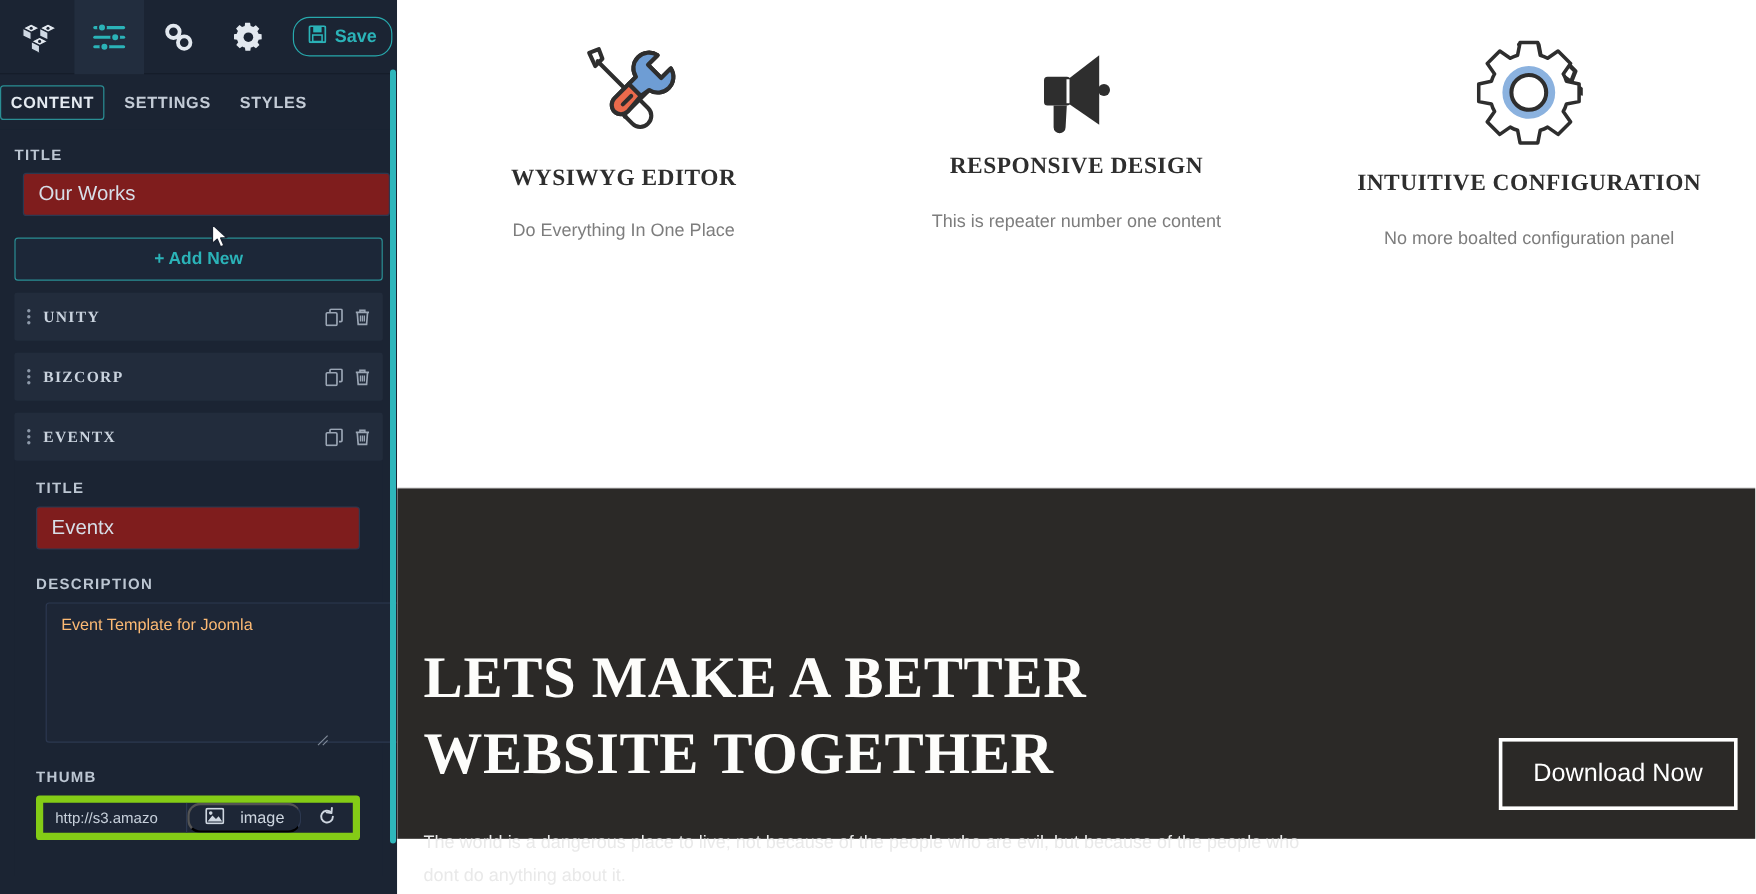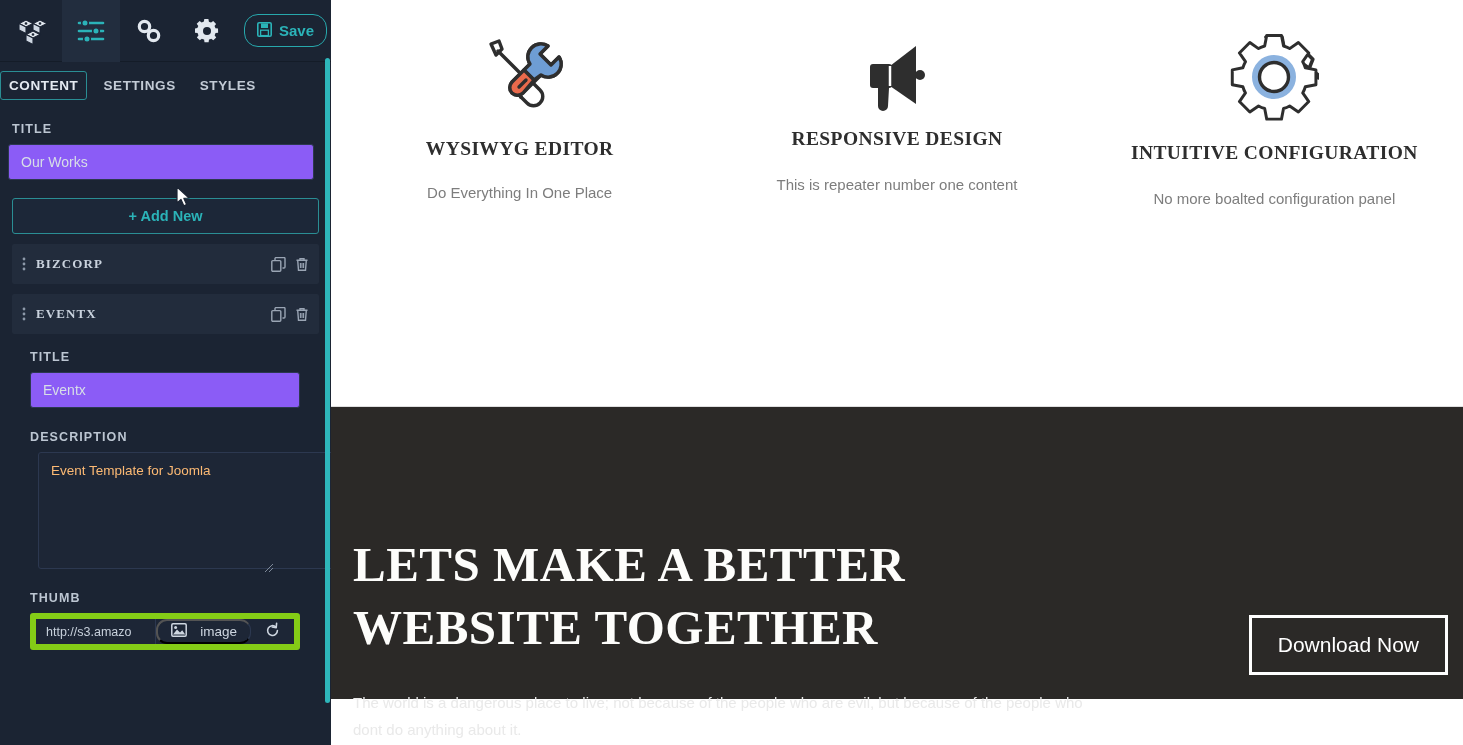--- a/index.html
+++ b/index.html
@@ -78,27 +78,27 @@
   .field-label {
     font-size: 12.5px;
     letter-spacing: 1.1px;
     color: #bcc6d2;
     font-weight: bold;
     margin: 0 0 8px 12px;
   }
   .text-input {
     display: block;
     width: 306px;
-    margin: 0 0 0 8px;
+    margin: 0 0 0 19px;
     height: 36px;
-    background: #8b5cf6;
+    background: #7f1d1d;
     border: 1px solid #2c3850;
     border-radius: 3px;
     color: #d7dee7;
-    font-size: 14px;
+    font-size: 17px;
     padding: 0 12px;
     font-family: "Liberation Sans", sans-serif;
     outline: none;
   }
   .add-new {
     display: block;
     width: 307px;
     margin: 18px 0 0 12px;
     height: 36px;
     background: #1c2738;
@@ -373,20 +373,44 @@
     </div>
 
     <div id="panel-scroll">
 
       <div style="padding-top:14px"></div>
       <div class="field-label">TITLE</div>
       <input class="text-input" type="text" value="Our Works" style="">
 
       <button class="add-new">+ Add New</button>
 
+      <div class="repeat-item">
+        <span class="drag-dots">
+          <svg width="4" height="14" viewBox="0 0 4 14">
+            <circle cx="2" cy="2" r="1.4" fill="#8d99a9"></circle>
+            <circle cx="2" cy="7" r="1.4" fill="#8d99a9"></circle>
+            <circle cx="2" cy="12" r="1.4" fill="#8d99a9"></circle>
+          </svg>
+        </span>
+        <span class="item-title">UNITY</span>
+        <span class="item-actions">
+          <span>
+            <svg width="15" height="15" viewBox="0 0 15 15">
+              <rect x="0.8" y="3.6" width="9" height="10.6" rx="1" fill="none" stroke="#9aa5b4" stroke-width="1.4"></rect>
+              <path d="M4 3.2V1.6a1 1 0 0 1 1-1h8a1 1 0 0 1 1 1v8.4a1 1 0 0 1-1 1h-1.5" fill="none" stroke="#9aa5b4" stroke-width="1.4"></path>
+            </svg>
+          </span>
+          <span>
+            <svg width="14" height="15" viewBox="0 0 14 15">
+              <path d="M1.5 3.3h11M5 3.3V1.6h4v1.7M2.7 3.3l.8 10h7l.8-10" fill="none" stroke="#9aa5b4" stroke-width="1.4"></path>
+              <path d="M5.4 6v5M7 6v5M8.6 6v5" stroke="#9aa5b4" stroke-width="1.1"></path>
+            </svg>
+          </span>
+        </span>
+      </div>
 
       <div class="repeat-item">
         <span class="drag-dots">
           <svg width="4" height="14" viewBox="0 0 4 14">
             <circle cx="2" cy="2" r="1.4" fill="#8d99a9"></circle>
             <circle cx="2" cy="7" r="1.4" fill="#8d99a9"></circle>
             <circle cx="2" cy="12" r="1.4" fill="#8d99a9"></circle>
           </svg>
         </span>
         <span class="item-title">BIZCORP</span>

